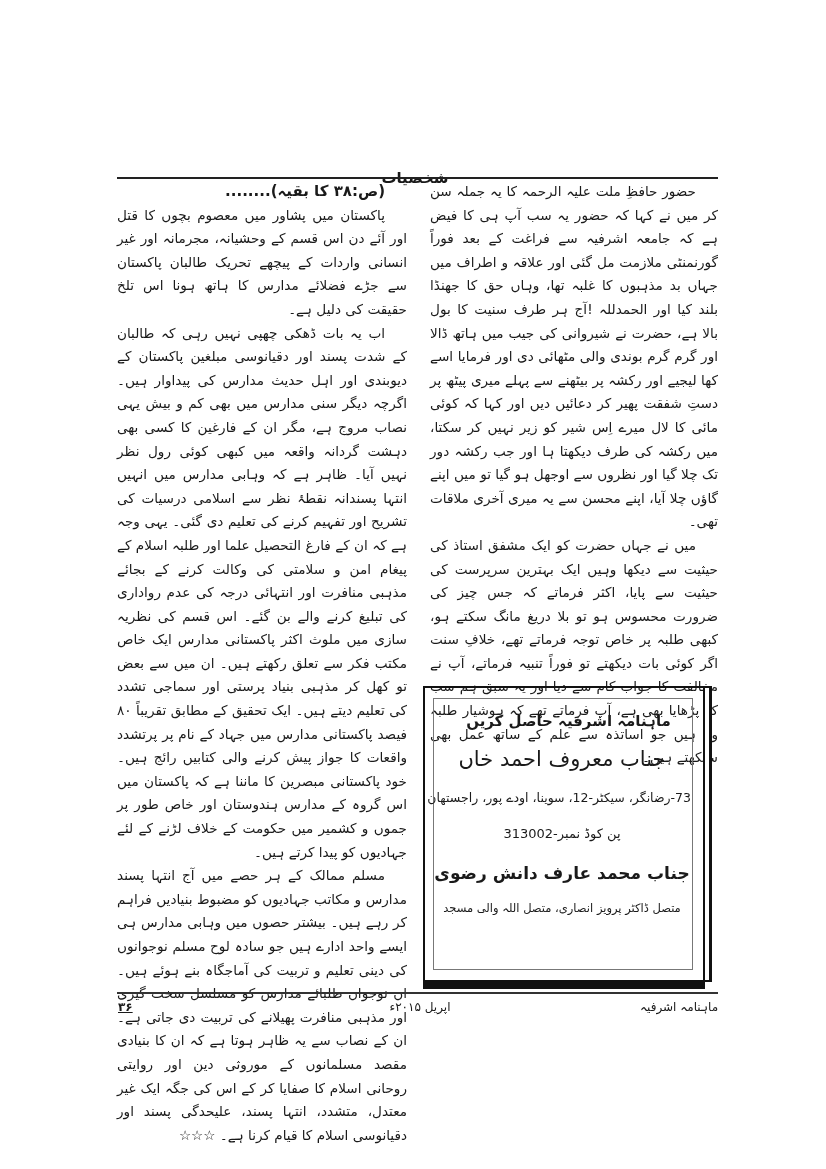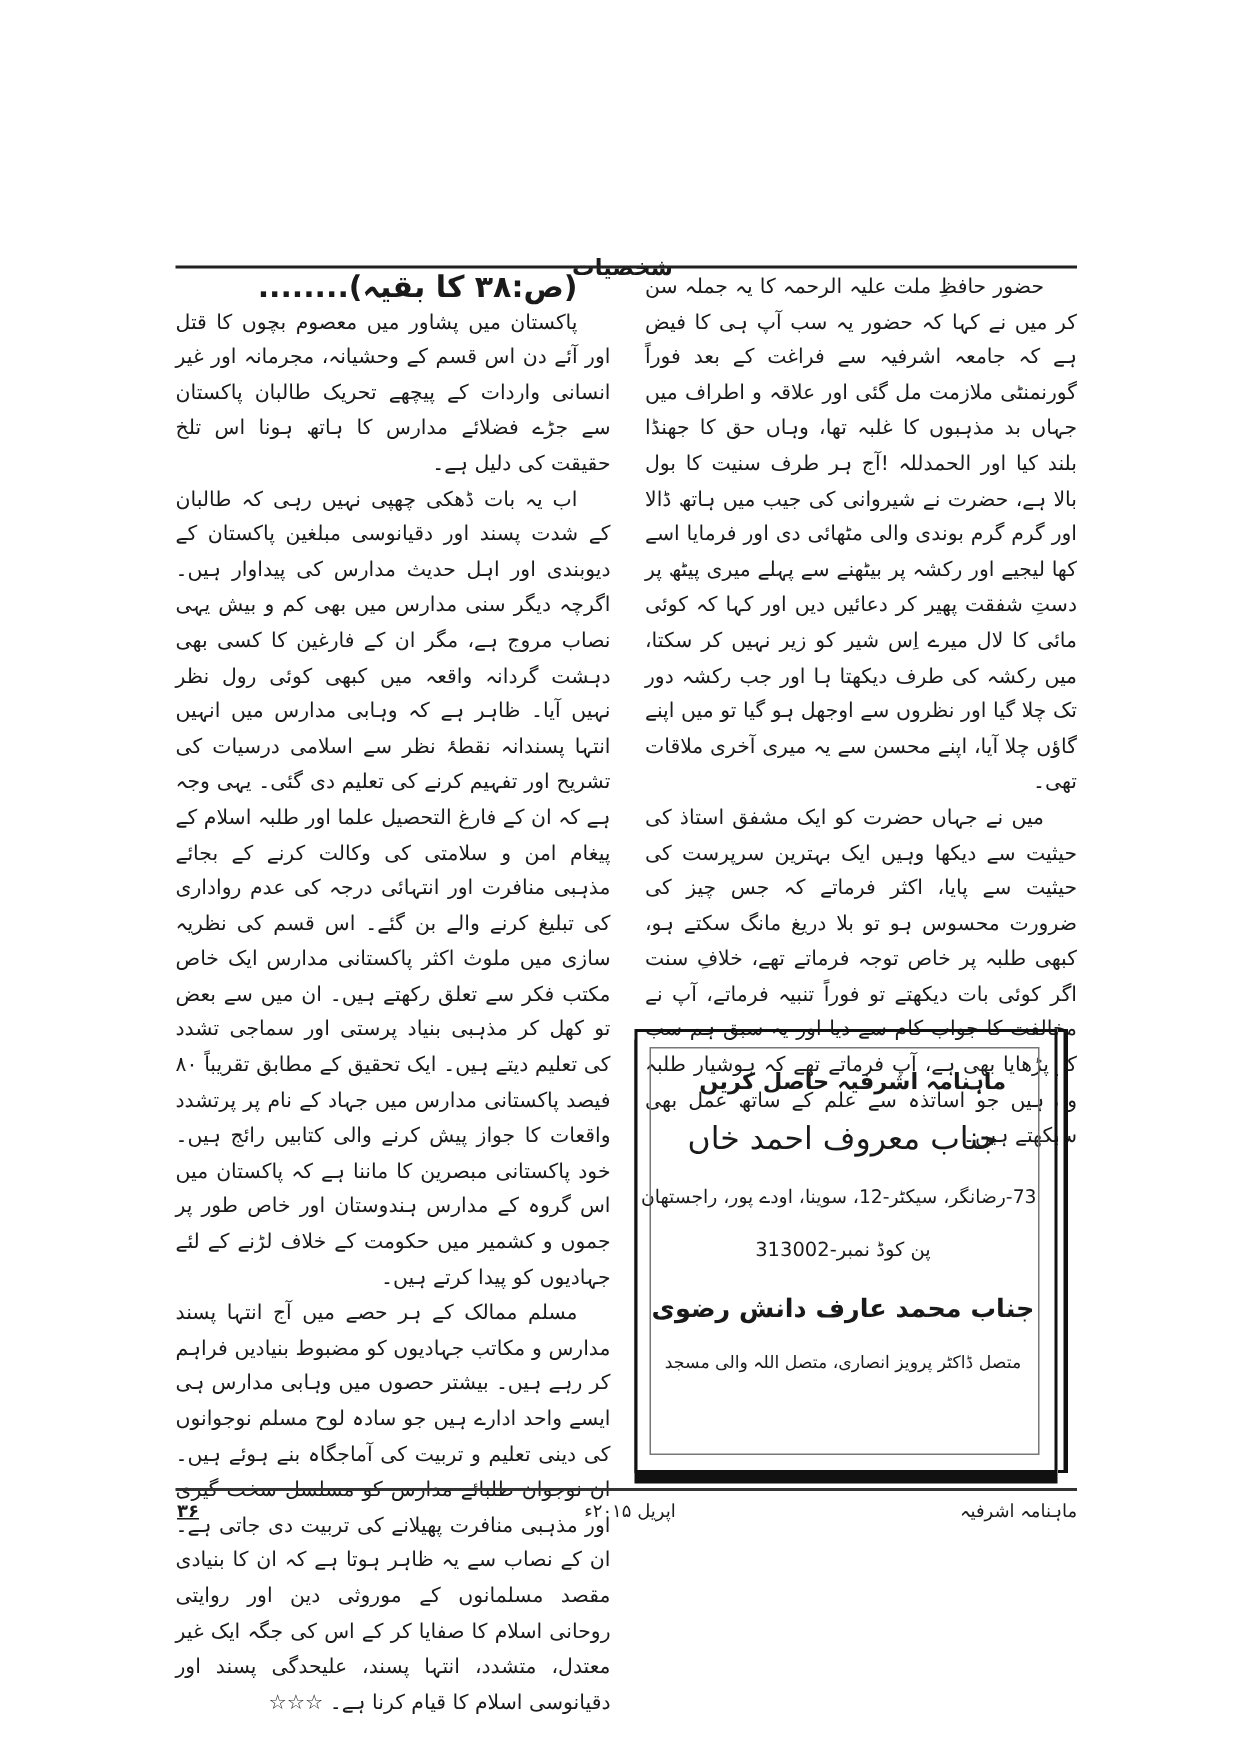--- a/index.html
+++ b/index.html
@@ -14,21 +14,21 @@
   }
   .header-rule { position: absolute; left: 117px; top: 177px; width: 601px; height: 2px; background: #222; }
   .col {
     position: absolute; direction: rtl; text-align: justify; text-align-last: right;
     font-size: 13.6px; line-height: 23.6px; font-family: "DejaVu Sans", sans-serif;
   }
   .col-right { left: 430px; top: 180px; width: 288px; }
   .col-left  { left: 117px; top: 180px; width: 290px; }
   .col p { margin: 0; }
   .col p.indent { text-indent: 22px; }
-  .cont-heading { font-weight: bold; font-size: 20px; text-align: right; text-indent: 22px; }
+  .cont-heading { font-weight: bold; font-size: 15px; text-align: right; text-indent: 22px; }
   .box-outer {
     position: absolute; left: 423px; top: 686px; width: 278px; height: 292px;
     border: 2.5px solid #111; box-shadow: 6px 0 0 -2px #fff, 7px 0 0 0 #111, 0 7px 0 0 #111;
   }
   .box-inner {
     position: absolute; left: 433px; top: 698px; width: 258px; height: 270px;
     border: 1.5px solid #777;
   }
   .box-content {
     position: absolute; left: 433px; top: 700px; width: 258px; direction: rtl; text-align: center;

